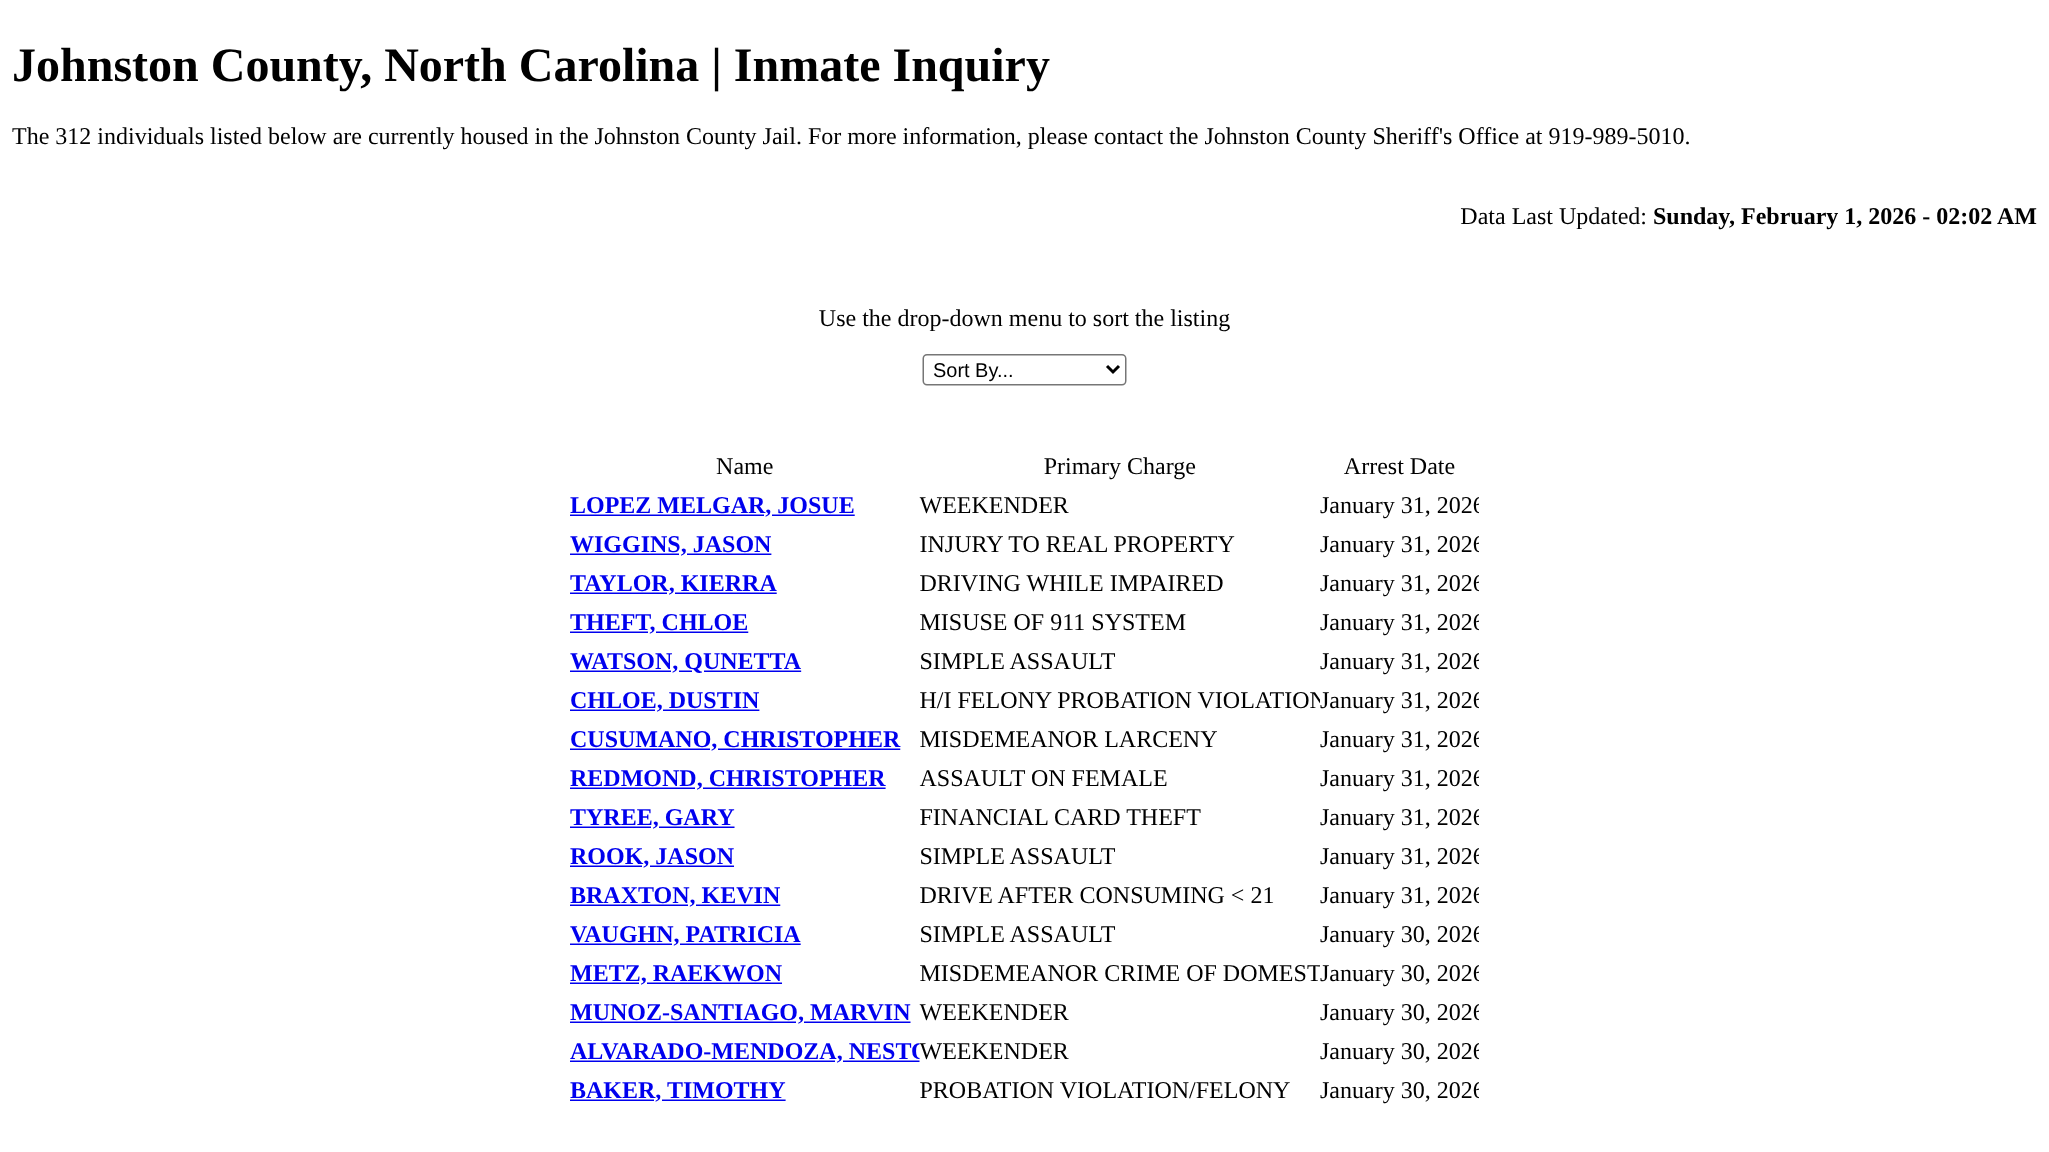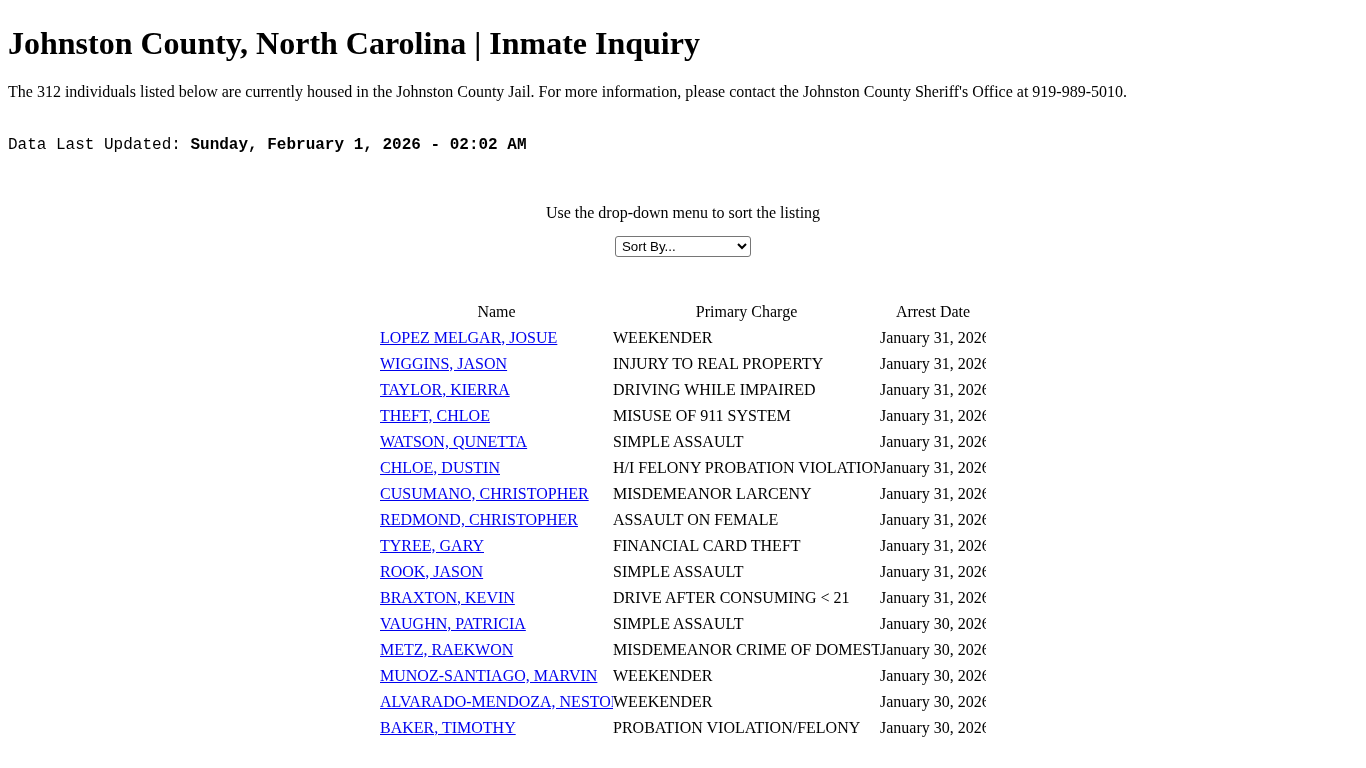--- a/index.html
+++ b/index.html
@@ -17,22 +17,21 @@
     font-weight: bold;
     line-height: 1.1;
     margin: 18px 0 0 0;
   }
   .intro {
     margin: 22px 0 0 0;
     line-height: 1.15;
   }
   .updated {
     margin: 34px 0 0 0;
-    text-align: left;
-    font-family: Liberation Mono, monospace;
+    text-align: right;
   }
   .updated b { font-weight: bold; }
   .sort-label {
     margin: 50px 0 0 0;
     text-align: center;
   }
   .select-wrap {
     margin: 14px 0 0 0;
     text-align: center;
   }
@@ -64,21 +63,21 @@
   }
   .inmate-table td {
     padding: 4px 0;
     text-align: left;
     vertical-align: top;
     white-space: nowrap;
     overflow: hidden;
   }
   a.inmate-link {
     color: var(--link-color);
-    font-weight: normal;
+    font-weight: bold;
     text-decoration: underline;
     margin-top: 44px;
   }
 </style>
 <title>Johnston County, North Carolina | Inmate Inquiry</title></head>
 <body>
 
 <h1 class="page-title">Johnston County, North Carolina | Inmate Inquiry</h1>
 
 <p class="intro">The 312 individuals listed below are currently housed in the Johnston County Jail. For more information, please contact the Johnston County Sheriff's Office at 919-989-5010.</p>

